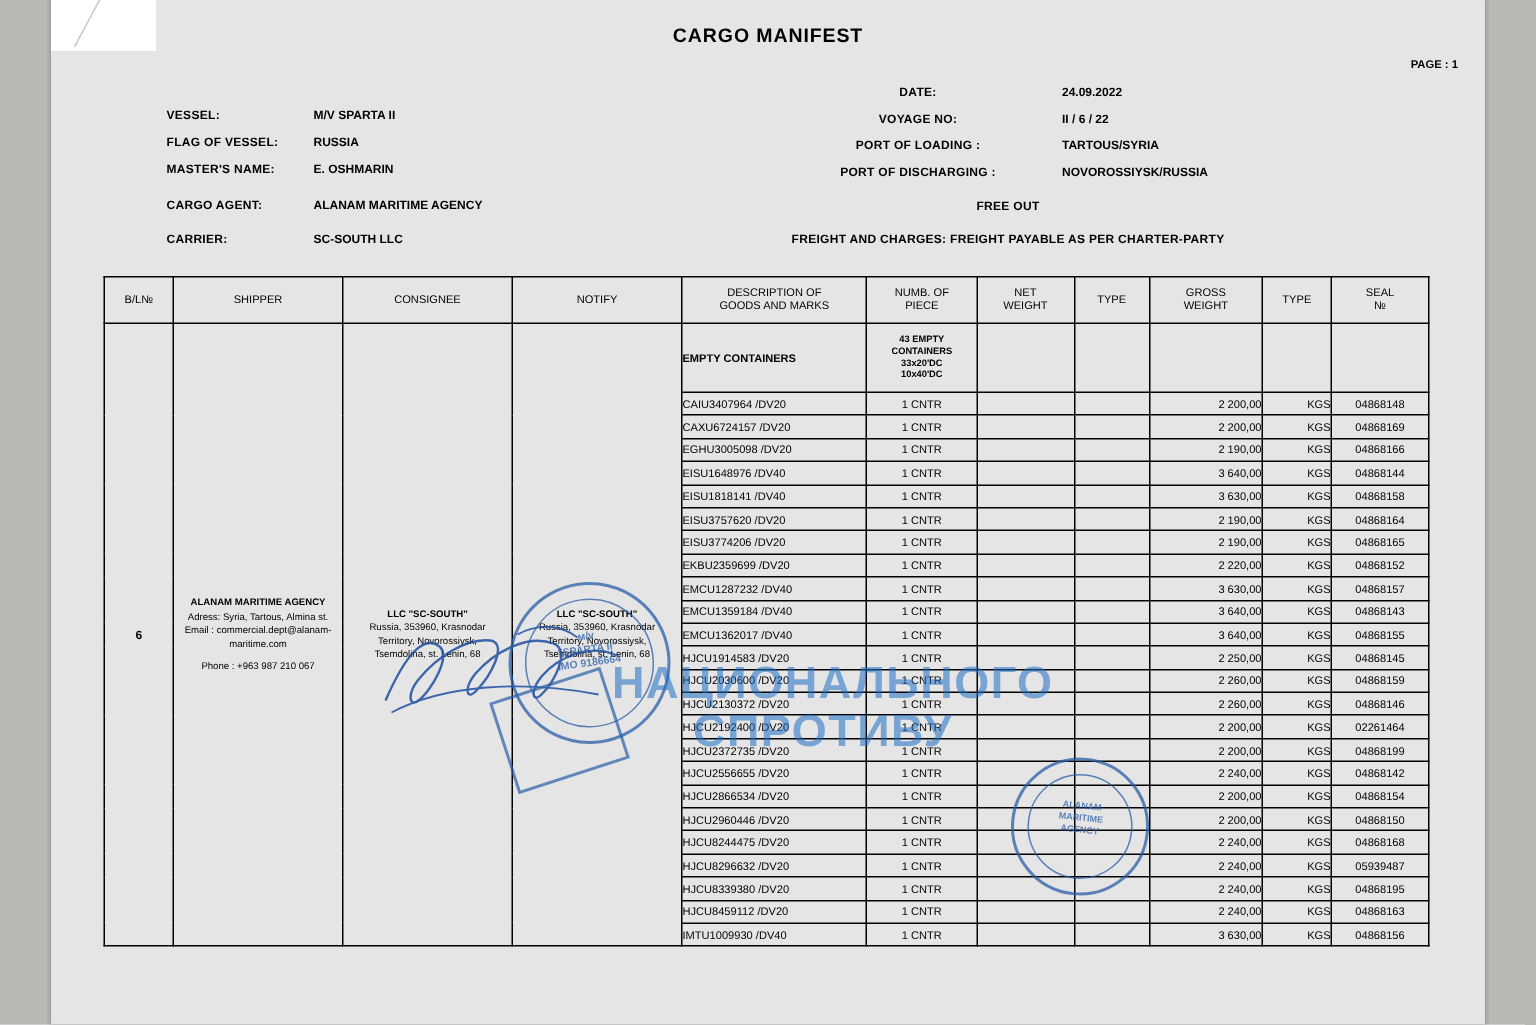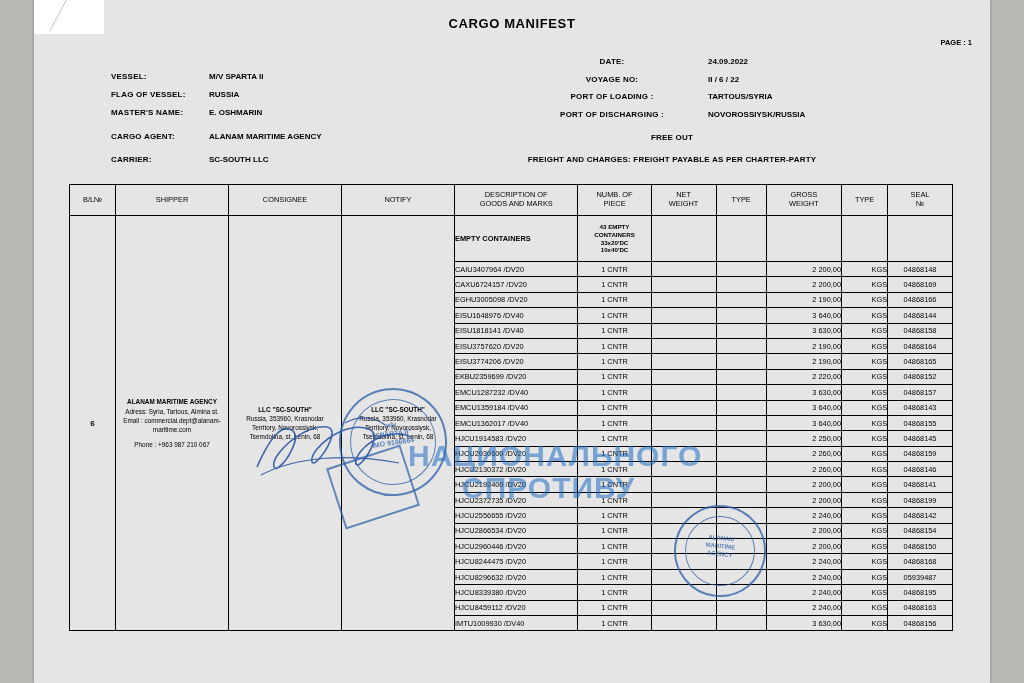--- a/index.html
+++ b/index.html
@@ -410,21 +410,21 @@
           <td class="type">KGS</td>
           <td class="seal">04868146</td>
         </tr>
         <tr>
           <td class="desc">HJCU2192400 /DV20</td>
           <td class="numb">1 CNTR</td>
           <td class="net"></td>
           <td class="type"></td>
           <td class="gross">2 200,00</td>
           <td class="type">KGS</td>
-          <td class="seal">04868141</td>
+          <td class="seal">02261464</td>
         </tr>
         <tr>
           <td class="desc">HJCU2372735 /DV20</td>
           <td class="numb">1 CNTR</td>
           <td class="net"></td>
           <td class="type"></td>
           <td class="gross">2 200,00</td>
           <td class="type">KGS</td>
           <td class="seal">04868199</td>
         </tr>

